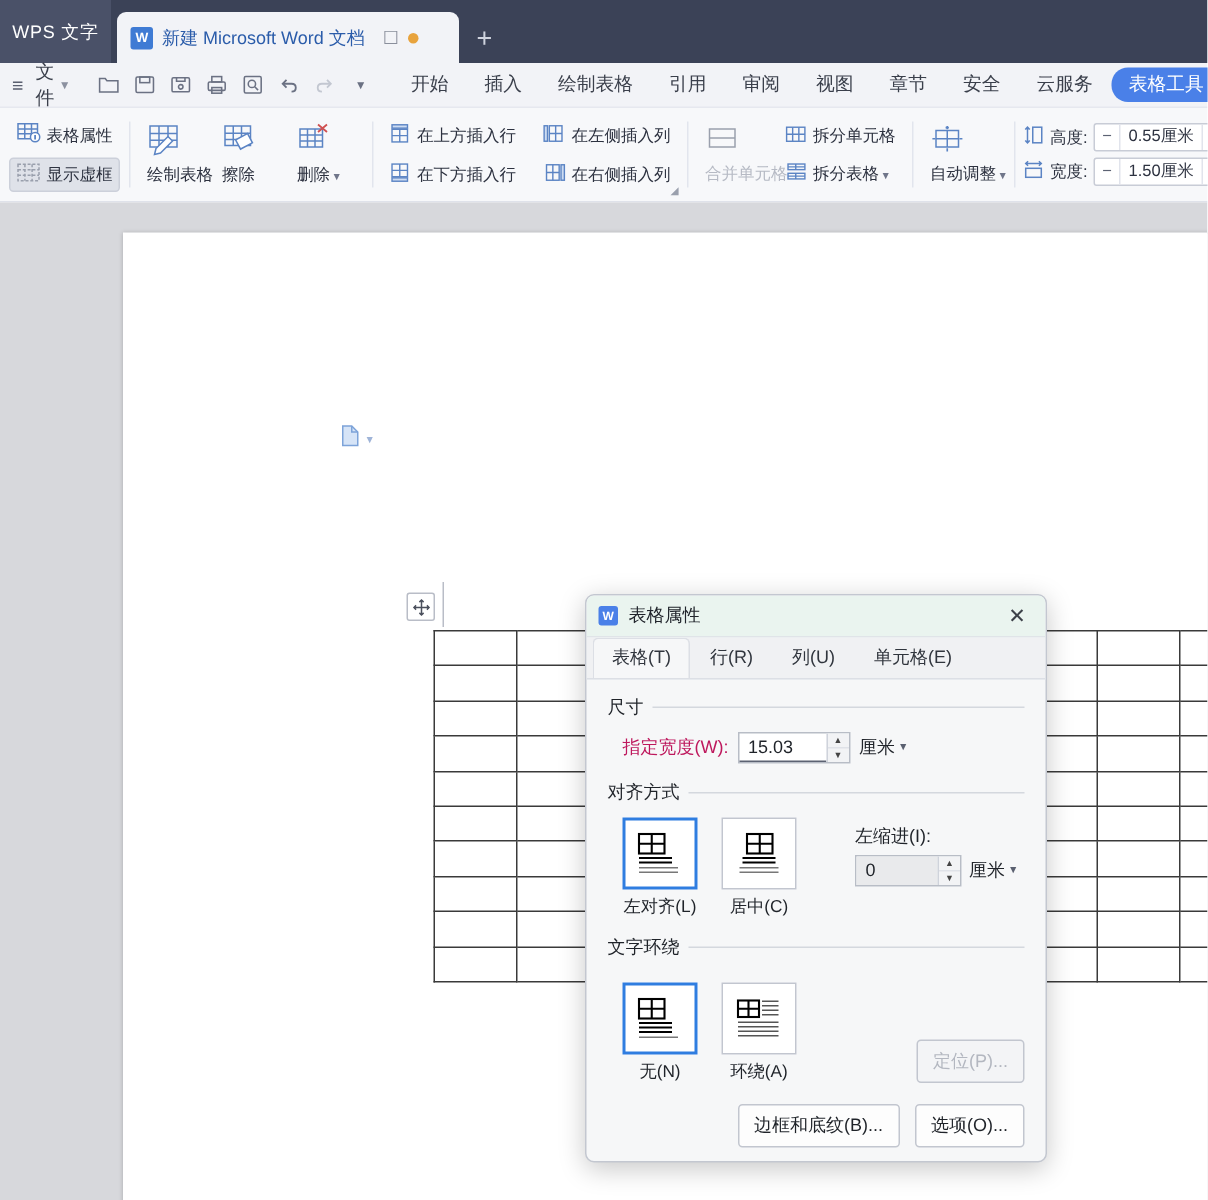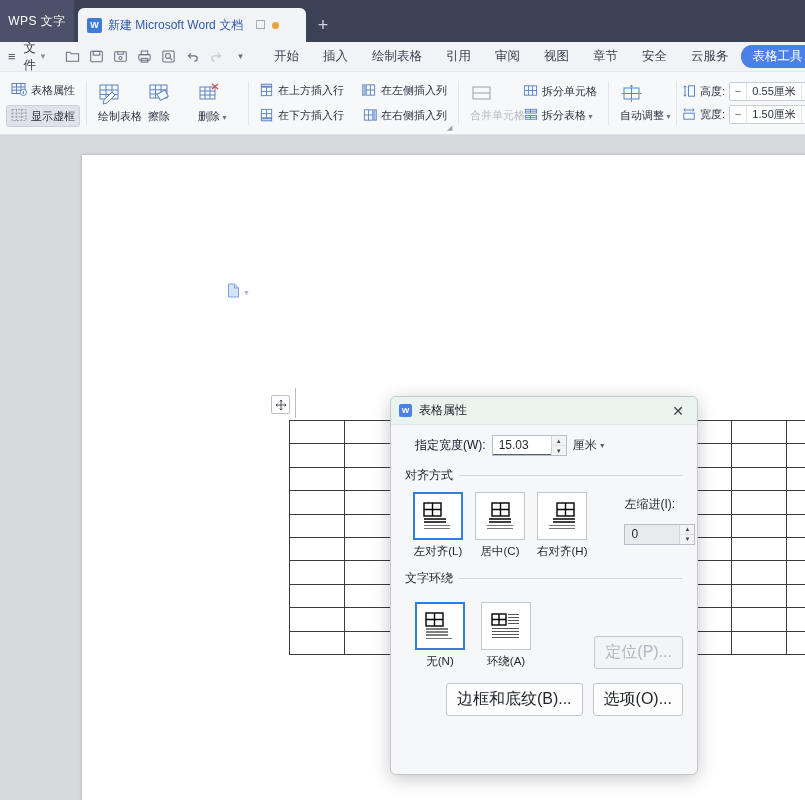--- a/index.html
+++ b/index.html
@@ -197,21 +197,21 @@
   }
   .dlg-tab.active { background: #f6f7f8; border-color: #dcdfe5; }
   .dlg-body { padding: 10px 14px 0 14px; }
 
   .sect { margin-bottom: 5px; }
   .sect-hdr { display: flex; align-items: center; gap: 6px; margin-bottom: 8px; }
   .sect-hdr .lbl { font-size: 12px; color: #1f2329; white-space: nowrap; }
   .sect-hdr .rule { flex: 1; height: 1px; background: #d4d8de; }
 
   .row { display: flex; align-items: center; gap: 6px; }
-  .fld-lbl { font-size: 12px; color: #0f172a; white-space: nowrap; }
+  .fld-lbl { font-size: 12px; color: #be185d; white-space: nowrap; }
   .numbox {
     display: flex; align-items: stretch;
     border: 1px solid #b8bdc6; background: #fff; height: 21px;
   }
   .numbox .nv {
     width: 58px; padding: 0 6px; font-size: 12px; line-height: 19px;
     color: #1f2329;
   }
   .numbox.ul .nv { border-bottom: 1px solid #5c6272; }
   .numbox .arrows {
@@ -236,21 +236,21 @@
   .opt-box.sel { border: 2px solid #2f7de0; }
   .opt-lbl { font-size: 11.5px; color: #1f2329; white-space: nowrap; }
   .indent-wrap { margin-left: 25px; display: flex; flex-direction: column; gap: 4px; padding-top: 4px; }
   .indent-lbl { font-size: 12px; color: #1f2329; }
   .indent-row { display: flex; align-items: center; gap: 5px; }
   .numbox.grayfill .nv { background: #e9eaec; width: 54px; }
 
   .wrap-row { display: flex; align-items: flex-end; gap: 12px; }
   .btn {
     border: 1px solid #c2c6cf; background: #fdfdfd; border-radius: 3px;
-    font-size: 16px; color: #1f2329; padding: 5px 10px;
+    font-size: 12px; color: #1f2329; padding: 5px 10px;
     white-space: nowrap;
   }
   .btn.disabled { color: #b3b7c0; background: #f3f4f6; }
   .pos-btn-wrap { margin-left: auto; display: flex; align-items: flex-end; height: 74px; }
   .lowbtns { display: flex; gap: 10px; justify-content: flex-end; margin-top: 14px; }
 
   svg { overflow: visible; }
 </style>
 </head>
 <body>
@@ -644,24 +644,34 @@
   </div>
 
   <div class="dlg">
 
     <div class="dlg-title">
       <span class="dlg-ico">W</span>
       <span class="dlg-ttl">表格属性</span>
       <span class="dlg-x">✕</span>
     </div>
 
+    <div class="dlg-tabs">
+      <span class="dlg-tab active">表格(T)</span>
+      <span class="dlg-tab">行(R)</span>
+      <span class="dlg-tab">列(U)</span>
+      <span class="dlg-tab">单元格(E)</span>
+    </div>
 
     <div class="dlg-body">
 
       <div class="sect">
+        <div class="sect-hdr">
+          <span class="lbl">尺寸</span>
+          <span class="rule"></span>
+        </div>
         <div class="row" style="padding-left:10px">
           <span class="fld-lbl">指定宽度(W):</span>
           <span class="numbox ul">
             <span class="nv">15.03</span>
             <span class="arrows">
               <span>▲</span>
               <span>▼</span>
             </span>
           </span>
           <span class="unit">
@@ -695,31 +705,20 @@
               <svg width="36" height="34" viewBox="0 0 36 34">
                 <rect x="10" y="4" width="17" height="13" fill="#fff" stroke="#000" stroke-width="1.4"></rect>
                 <path d="M10 10.5h17M18.5 4v13" stroke="#000" stroke-width="1.4"></path>
                 <path d="M7 20h22M7 23h22" stroke="#000" stroke-width="1.4"></path>
                 <path d="M5 26.5h26M5 29.5h26" stroke="#777" stroke-width="1"></path>
               </svg>
             </div>
             <span class="opt-lbl">居中(C)</span>
           </div>
 
-          <div class="opt">
-            <div class="opt-box">
-              <svg width="36" height="34" viewBox="0 0 36 34">
-                <rect x="13" y="4" width="17" height="13" fill="#fff" stroke="#000" stroke-width="1.4"></rect>
-                <path d="M13 10.5h17M21.5 4v13" stroke="#000" stroke-width="1.4"></path>
-                <path d="M9 20h22M9 23h22" stroke="#000" stroke-width="1.4"></path>
-                <path d="M5 26.5h26M5 29.5h26" stroke="#777" stroke-width="1"></path>
-              </svg>
-            </div>
-            <span class="opt-lbl">右对齐(H)</span>
-          </div>
 
           <div class="indent-wrap">
             <span class="indent-lbl">左缩进(I):</span>
             <div class="indent-row">
               <span class="numbox grayfill">
                 <span class="nv">0</span>
                 <span class="arrows">
                   <span>▲</span>
                   <span>▼</span>
                 </span>

